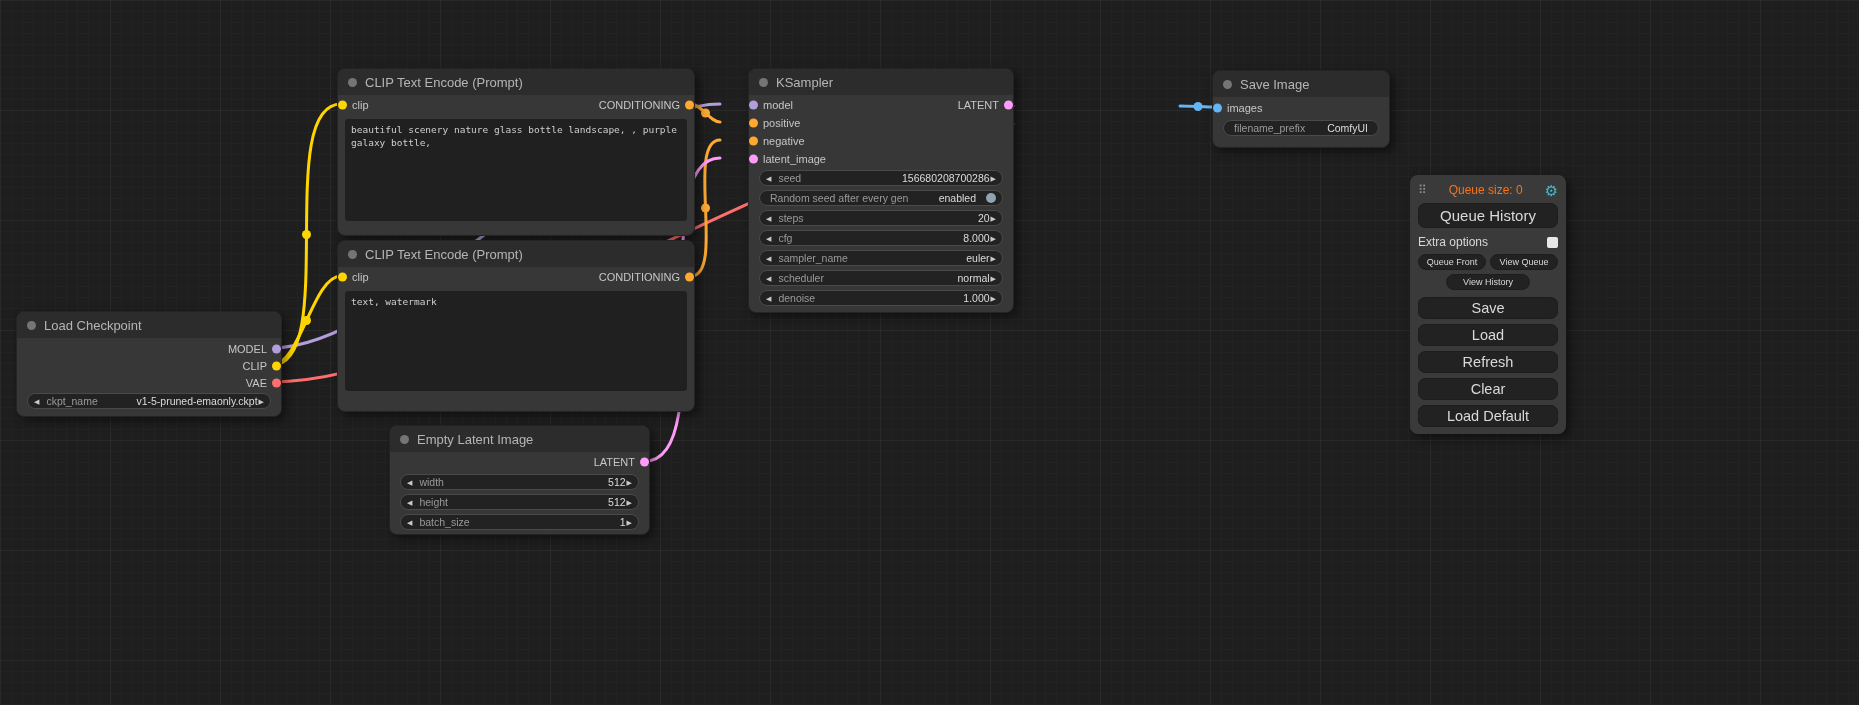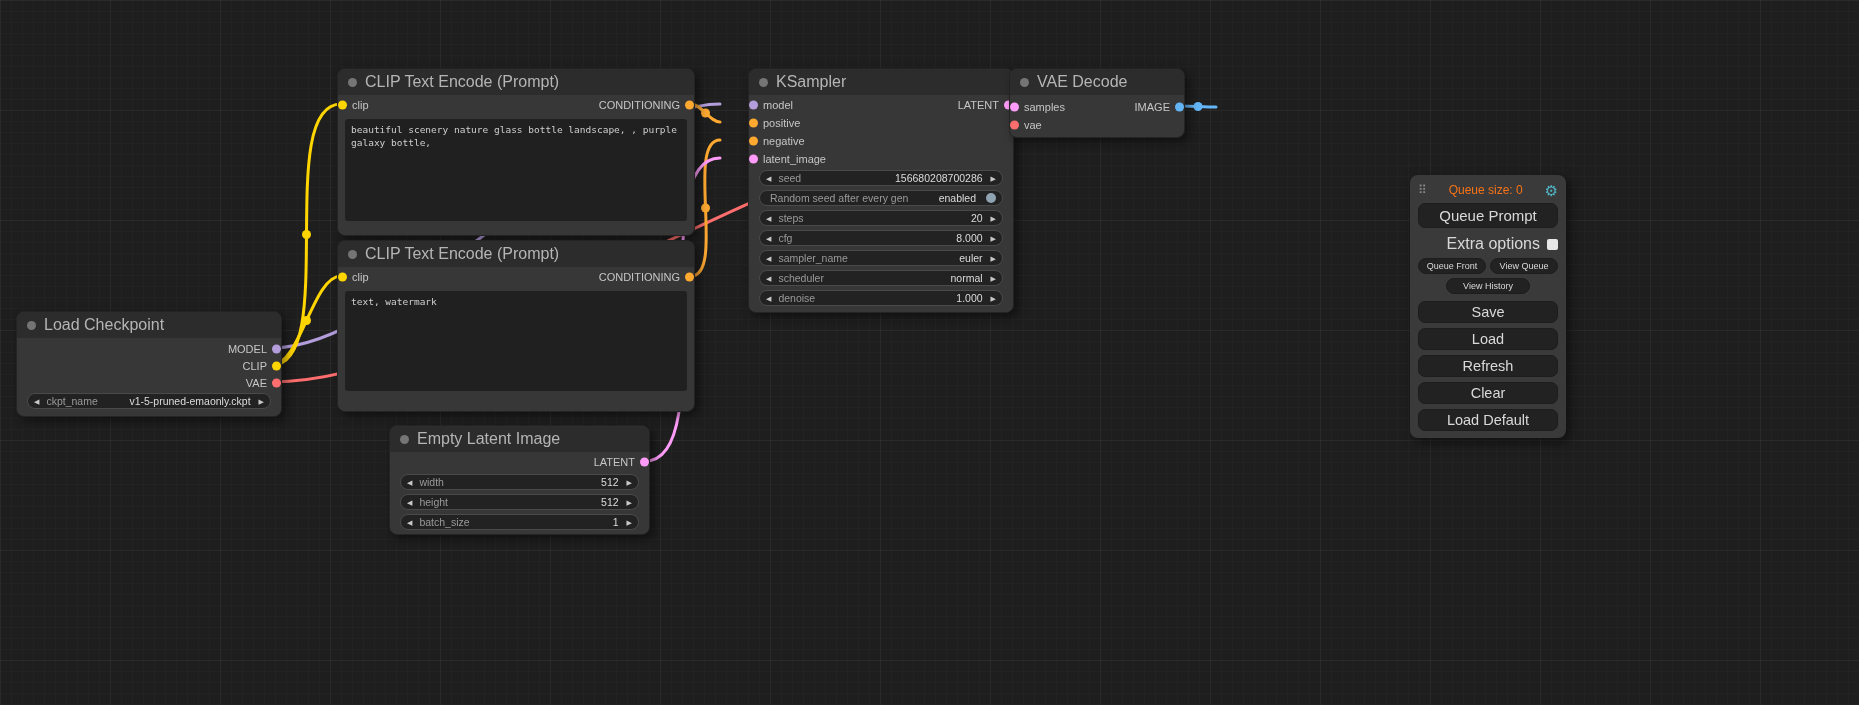--- a/index.html
+++ b/index.html
@@ -14,57 +14,57 @@
       linear-gradient(90deg,rgba(255,255,255,.016) 1px,transparent 1px);
     background-size:110px 110px,110px 110px,11px 11px,11px 11px;
     font-family:"Liberation Sans",sans-serif;
   }
   #wire-layer{position:absolute;inset:0;pointer-events:none}
   .node{position:absolute;background:#373737;border:1px solid #242424;border-radius:8px;
         box-shadow:4px 4px 10px rgba(0,0,0,.45)}
   .node-title{display:flex;align-items:center;gap:8px;height:26px;padding:0 10px;
         background:#2c2c2c;border-radius:7px 7px 0 0}
   .title-dot{width:9px;height:9px;border-radius:50%;background:#757575;flex:none}
-  .title-text{font-size:16px;color:#b5b5b5;white-space:nowrap}
+  .title-text{font-size:13px;color:#b5b5b5;white-space:nowrap}
   .node-body{padding-top:2px}
   .port-row{position:relative;display:flex;align-items:center;height:18px;padding:0 14px;
         font-size:11px;color:#c6c6c6}
   .port-row.out{justify-content:flex-end}
   .port-row.both{justify-content:space-between}
   .row17{height:17px}
   .row20{height:20px}
   .port-dot{position:absolute;top:50%;width:9px;height:9px;border-radius:50%;
         transform:translateY(-50%)}
   .port-dot.in{left:0}
   .port-dot.out{right:0}
   .widget{display:flex;align-items:center;height:16px;margin:2px 10px 4px;padding:0 6px;
         background:#222;border:1px solid #4a4a4a;border-radius:8px;font-size:10.5px}
   .widget .arrow{font-size:7px;color:#c9c9c9;flex:none;line-height:1}
   .widget .w-label{color:#9a9a9a;margin-left:7px;white-space:nowrap}
-  .widget .w-value{color:#dcdcdc;margin-left:auto;margin-right:8px;white-space:nowrap}
+  .widget .w-value{color:#dcdcdc;margin-left:auto;margin-right:1px;white-space:nowrap}
   .widget.no-arrows .w-label{margin-left:4px}
   .widget.no-arrows .w-value{margin-right:4px}
   .toggle-knob{width:10px;height:10px;border-radius:50%;flex:none;margin-left:6px}
   .prompt-box{margin:4px 7px;padding:4px 6px;background:#202020;border-radius:3px;
         font-family:"DejaVu Sans Mono",monospace;font-size:9.5px;line-height:1.4;
         color:#cfcfcf;white-space:pre-wrap;overflow:hidden}
   
   .menu-panel{position:absolute;width:156px;background:#3a3a3a;border-radius:8px;
         box-shadow:4px 4px 12px rgba(0,0,0,.5);padding:5px 8px 7px;
         display:flex;flex-direction:column}
   .menu-header{display:flex;align-items:center;height:20px;margin-bottom:3px}
   .drag-handle{color:#8a8a8a;font-size:12px;cursor:grab}
   .queue-size{flex:1;text-align:center;font-size:12px;color:#f97316}
   .gear{font-size:15px;line-height:1;cursor:pointer}
   .btn{display:block;background:#222;border:1px solid #1d1d1d;border-radius:7px;
         color:#d9d9d9;font-family:inherit;cursor:pointer}
   .btn.big{width:100%;height:22px;font-size:14.5px;margin-bottom:5px}
   .btn.qp{height:25px;font-size:15px;margin-bottom:7px}
-  .extra-row{display:flex;align-items:center;justify-content:flex-end;gap:7px;
-        font-size:16px;color:#d8d8d8;margin-bottom:5px}
+  .extra-row{display:flex;align-items:center;justify-content:space-between;gap:7px;
+        font-size:12px;color:#d8d8d8;margin-bottom:5px}
   .checkbox{width:11px;height:11px;border-radius:2px}
   .small-row{display:flex;gap:4px;justify-content:center;margin-bottom:4px}
   .small-row.last{margin-bottom:7px}
   .btn.small{font-size:9px;padding:2px 3px;border-radius:8px;flex:1}
   .btn.small.history{flex:none;padding:2px 16px}
 </style>
 </head>
 <body>
 
 <div id="canvas">
@@ -242,47 +242,45 @@
       </div>
       <div class="widget">
         <span class="arrow">◀</span>
         <span class="w-label">denoise</span>
         <span class="w-value">1.000</span>
         <span class="arrow">▶</span>
       </div>
     </div>
   </div>
 
-  <div class="node" style="left:1009px;top:68px;width:176px;height:70px">
-    <div class="node-title">
-      <span class="title-dot"></span>
-      <span class="title-text">VAE Decode</span>
-    </div>
-    <div class="node-body" style="padding-top:3px">
-      <div class="port-row both">
-        <span>samples</span>
-        <span>IMAGE</span>
-        <span class="port-dot in" style="background: rgb(255, 156, 249);"></span>
-        <span class="port-dot out" style="background: rgb(100, 181, 246);"></span>
-      </div>
-      <div class="port-row">
-        <span>vae</span>
-        <span class="port-dot in" style="background: rgb(255, 110, 110);"></span>
-      </div>
-    </div>
-  </div>
-
+
+  <div class="node" style="left:1212px;top:70px;width:178px;height:78px">
+    <div class="node-title">
+      <span class="title-dot"></span>
+      <span class="title-text">Save Image</span>
+    </div>
+    <div class="node-body" style="padding-top:1px">
+      <div class="port-row row20">
+        <span>images</span>
+        <span class="port-dot in" style="background: rgb(100, 181, 246);"></span>
+      </div>
+      <div class="widget no-arrows">
+        <span class="w-label">filename_prefix</span>
+        <span class="w-value">ComfyUI</span>
+      </div>
+    </div>
+  </div>
 
   <div class="menu-panel" style="left:1410px;top:175px">
     <div class="menu-header">
       <span class="drag-handle">⠿</span>
       <span class="queue-size">Queue size: 0</span>
       <span class="gear" style="color: rgb(79, 180, 198);">⚙</span>
     </div>
-    <button class="btn big qp">Queue Prompt</button>
+    <button class="btn big qp">Queue History</button>
     <div class="extra-row">
       <span>Extra options</span>
       <span class="checkbox" style="background: rgb(232, 232, 232);"></span>
     </div>
     <div class="small-row">
       <button class="btn small">Queue Front</button>
       <button class="btn small">View Queue</button>
     </div>
     <div class="small-row last">
       <button class="btn small history">View History</button>

